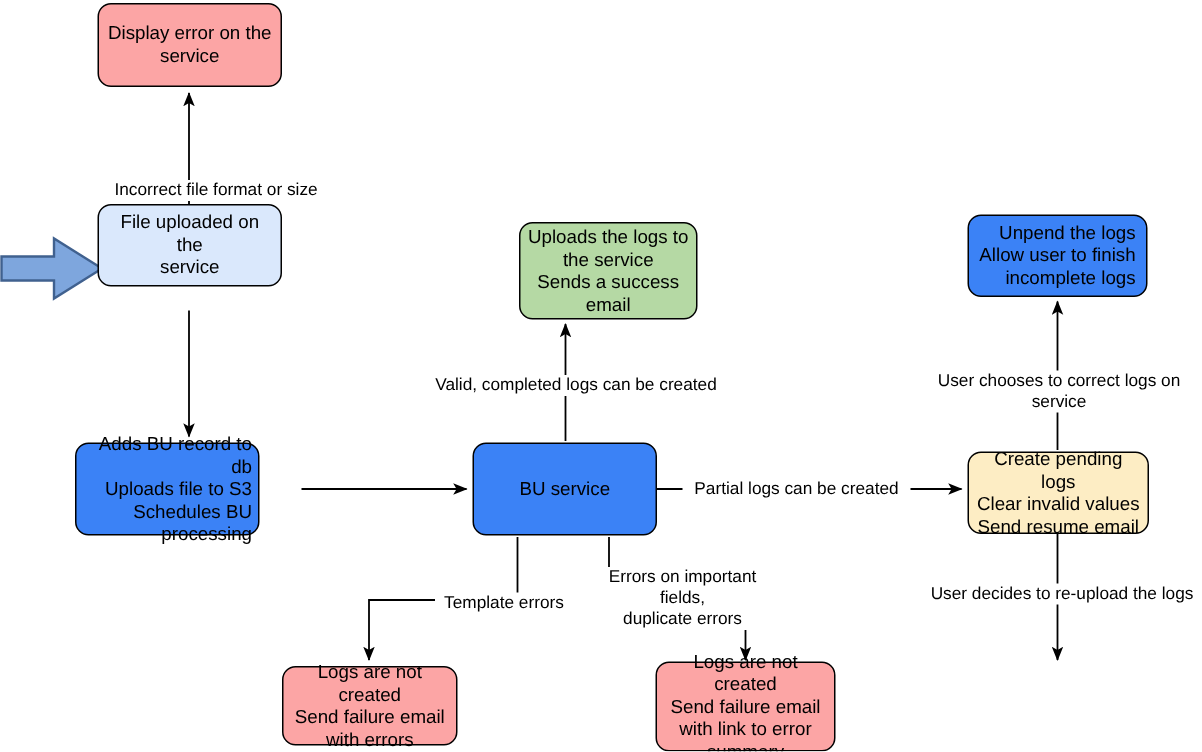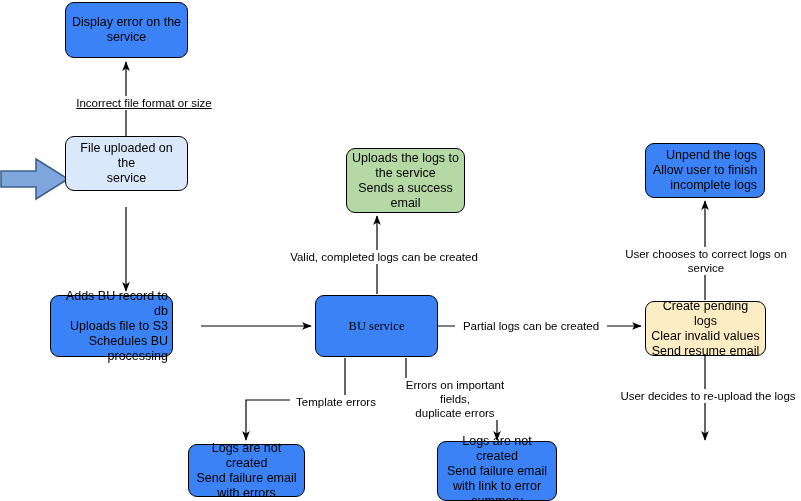--- a/index.html
+++ b/index.html
@@ -34,21 +34,21 @@
     align-items: center;
     justify-content: center;
     text-align: center;
     font-size: 12.5px;
     line-height: 15px;
     color: #000000;
     white-space: pre-line;
     padding: 2px 4px;
   }
   .fill-white  { background: #3b82f6; border-color: #000000; text-align: right; }
-  .fill-pink   { background: #3b82f6; border-color: #000000; }
+  .fill-pink   { background: #fca5a5; border-color: #000000; }
   .fill-blue   { background: #dae8fc; border-color: #000000; }
   .fill-green  { background: #b5d9a4; border-color: #000000; }
   .fill-yellow { background: #fdedc4; border-color: #000000; }
   .edge-label {
     position: absolute;
     font-size: 11.5px;
     line-height: 14px;
     color: #000000;
     background: #ffffff;
     text-align: center;
@@ -102,41 +102,41 @@
 
   <div class="node fill-white" style="left:50px; top:295px; width:123px; height:62px;">Adds BU record to db
 Uploads file to S3
 Schedules BU processing</div>
 
   <div class="node fill-green" style="left:318px; top:148px; width:119px; height:65px;margin-left:28px;">Uploads the logs to
 the service
 Sends a success
 email</div>
 
-  <div class="node fill-white" style="left:315px; top:295px; width:123px; height:62px;font-family:Liberation Serif, serif;">BU service</div>
+  <div class="node fill-white" style="left:315px; top:295px; width:123px; height:62px;">BU service</div>
 
   <div class="node fill-white" style="left:645px; top:143px; width:120px; height:55px;">Unpend the logs
 Allow user to finish
 incomplete logs</div>
 
   <div class="node fill-yellow" style="left:645px; top:301px; width:121px; height:55px;">Create pending logs
 Clear invalid values
 Send resume email</div>
 
   <div class="node fill-pink" style="left:188px; top:444px; width:117px; height:53px;">Logs are not created
 Send failure email
 with errors</div>
 
   <div class="node fill-pink" style="left:437px; top:441px; width:120px; height:60px;">Logs are not created
 Send failure email
 with link to error
 summary</div>
 
 
-  <div class="edge-label" style="left:58px; top:96px; width:168px;text-decoration:underline;">Incorrect file format or size</div>
+  <div class="edge-label" style="left:58px; top:120px; width:168px;">Incorrect file format or size</div>
 
 
   <div class="edge-label" style="left:282px; top:250px; width:200px;">Valid, completed logs can be created</div>
 
   <div class="edge-label" style="left:455px; top:319px; width:148px;">Partial logs can be created</div>
 
   <div class="edge-label" style="left:290px; top:395px; width:88px;">Template errors</div>
 
   <div class="edge-label" style="left:392px; top:378px; width:122px;">Errors on important fields,
 duplicate errors</div>

